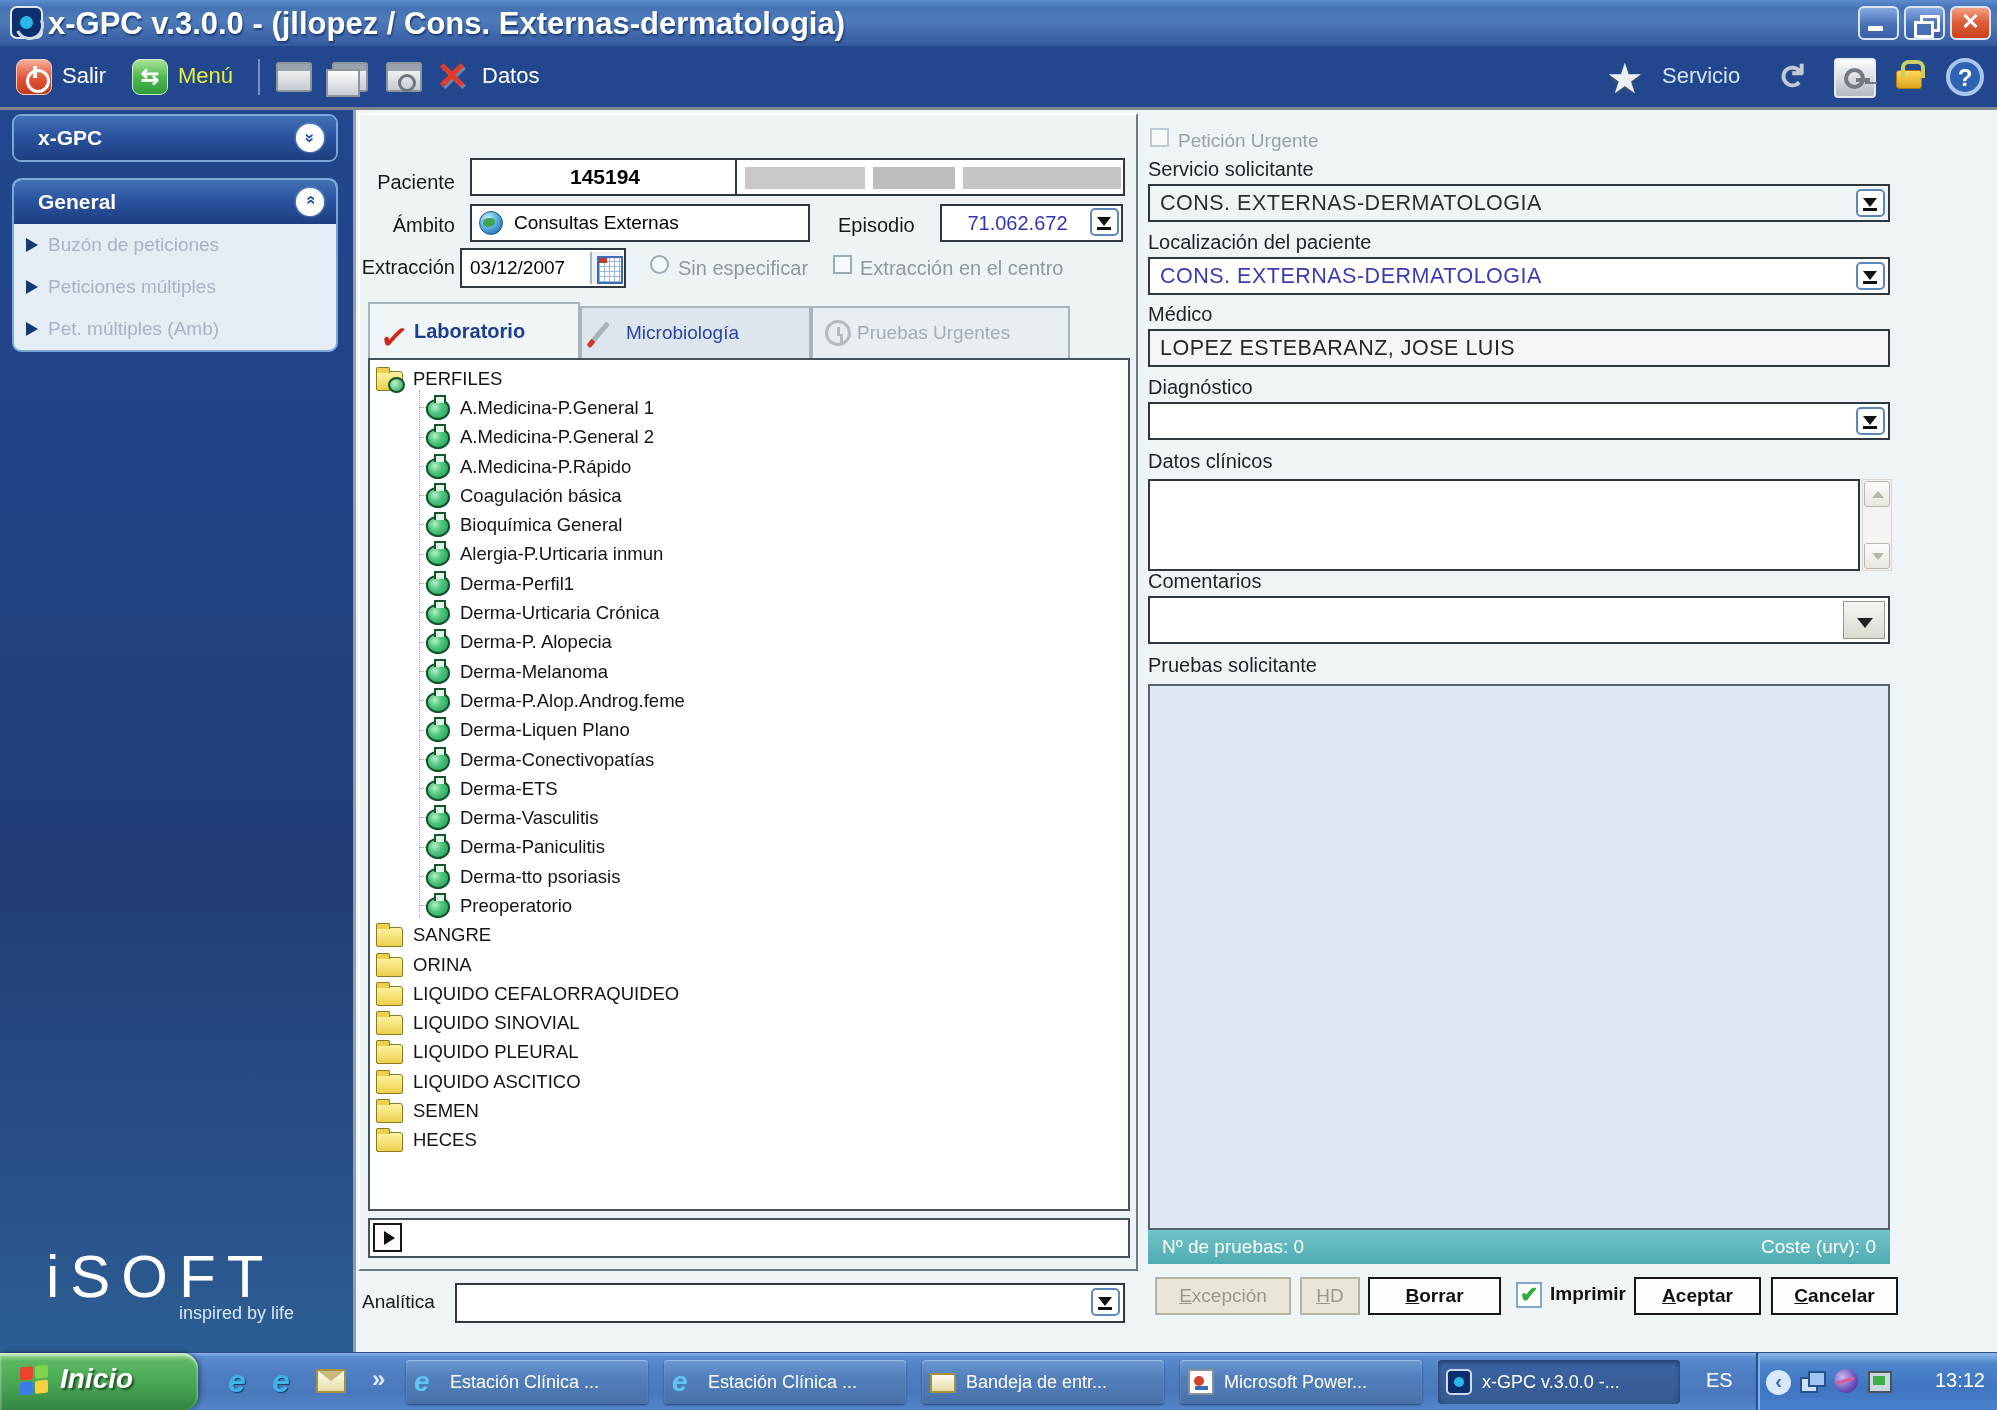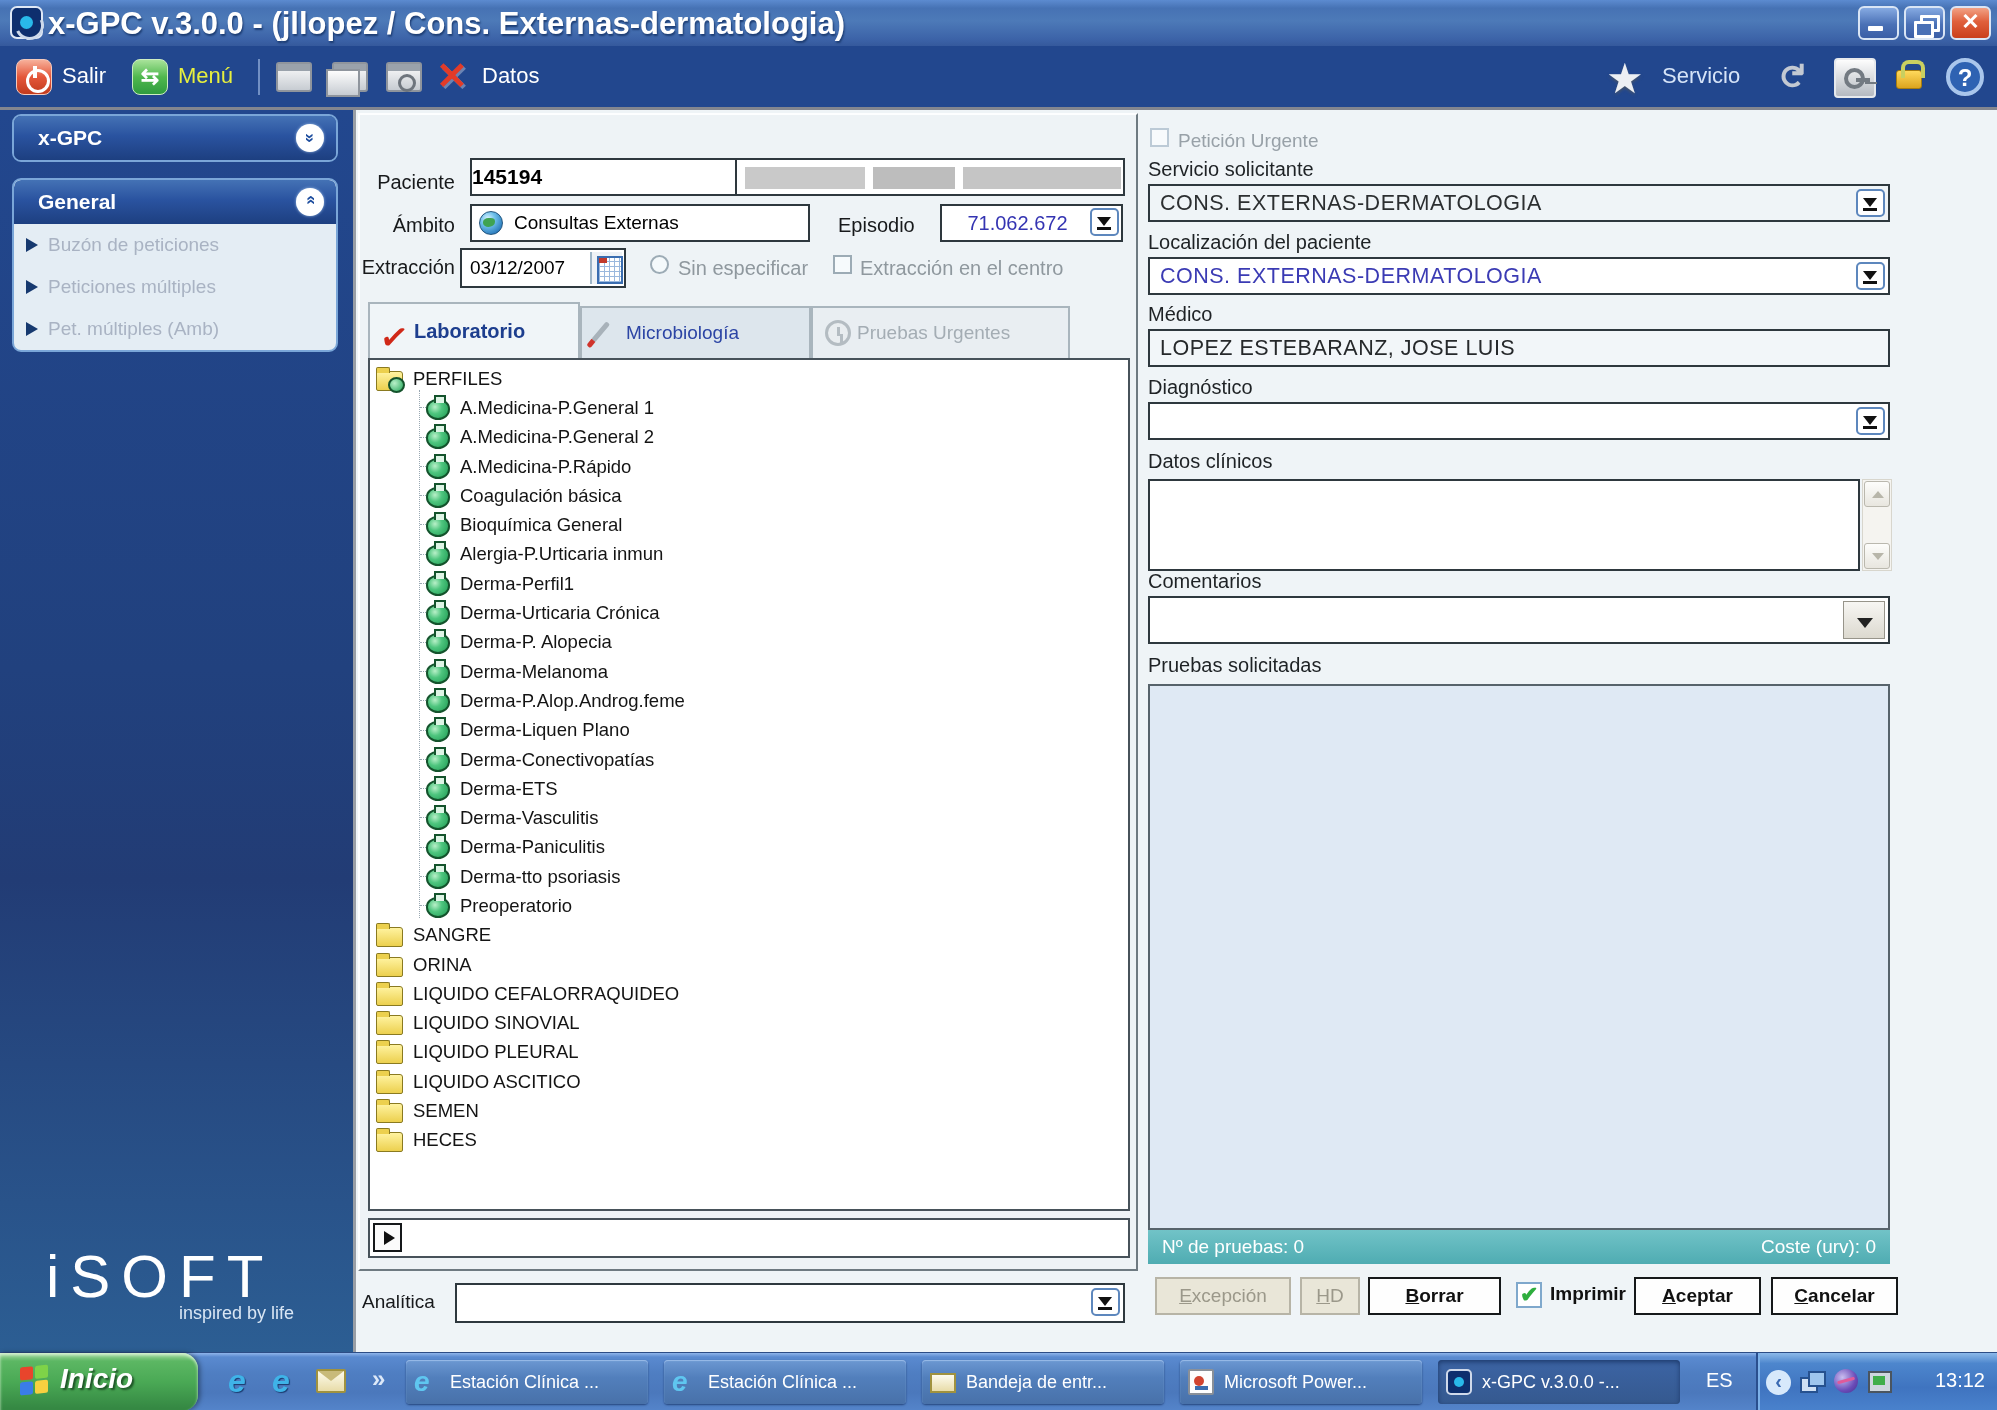--- a/index.html
+++ b/index.html
@@ -57,21 +57,21 @@
 #isoft .logo{font-size:60px;font-weight:normal;letter-spacing:11px}
 #isoft .tagline{font-size:18px;color:#d9e6f4;text-align:right;margin-top:-8px;width:248px}
 
 #center{position:absolute;left:358px;top:113px;width:780px;height:1158px;background:#eef3f6;border:2px solid;border-color:#fdfeff #6e7a81 #6e7a81 #fdfeff}
 #form-header{position:absolute;left:0;top:0;width:776px;height:33px;background:linear-gradient(180deg,#79c6c7 0%,#48a3a9 100%);color:#fff;font-size:25px;font-weight:bold;text-align:center;line-height:32px}
 #hdr-icon1{position:absolute;right:34px;top:5px;width:17px;height:17px;background:linear-gradient(135deg,#e8cba0,#b98a52);border-radius:3px;transform:rotate(18deg)}
 #hdr-icon2{position:absolute;right:22px;top:11px;width:15px;height:16px;background:linear-gradient(135deg,#f0b0e8,#a85ccc);border-radius:3px;transform:rotate(-12deg)}
 .lbl{position:absolute;font-size:20px;color:#17191b}
 .rt{width:95px;text-align:right}
 .field{position:absolute;background:#fff;border:2px solid #2e383e}
-#f-paciente{left:110px;top:43px;width:270px;height:38px;font-size:21px;font-weight:bold;text-align:left;line-height:34px}
+#f-paciente{left:110px;top:43px;width:270px;height:38px;font-size:21px;font-weight:bold;text-align:center;line-height:34px}
 #f-pacname{left:375px;top:43px;width:390px;height:38px}
 .redact{position:absolute;top:7px;height:22px}
 #f-ambito{left:110px;top:89px;width:340px;height:38px;font-size:19px;line-height:34px;padding-left:42px}
 #globe{position:absolute;left:7px;top:5px;width:24px;height:24px;border-radius:50%;background:radial-gradient(circle at 35% 30%,#d8f2ff 0%,#6ec0ea 35%,#2f7fc0 75%,#1b5a94 100%);border:1px solid #24567e}
 #globe::after{content:"";position:absolute;left:3px;top:6px;width:12px;height:9px;background:#3fa352;border-radius:50% 40% 60% 50%}
 #f-episodio{left:580px;top:89px;width:183px;height:38px;color:#3434b2;font-size:20px;text-align:center;line-height:34px;padding-right:28px}
 .dd-btn{position:absolute;right:3px;top:3px;width:29px;height:28px;background:#fff;border:2px solid #5d87bd;border-radius:5px}
 .dd-btn::before{content:"";position:absolute;left:5px;top:7px;border-left:7px solid transparent;border-right:7px solid transparent;border-top:9px solid #111}
 .dd-btn::after{content:"";position:absolute;left:5px;bottom:4px;width:14px;height:3px;background:#111}
 #f-extraccion{left:100px;top:133px;width:166px;height:40px;font-size:19px;line-height:36px;padding-left:8px}
@@ -431,21 +431,21 @@
   <div id="sb-datos">
     <div class="sb-btn up"></div>
     <div class="sb-btn down"></div>
   </div>
 
   <div class="rlbl" style="top:570px">Comentarios</div>
   <div id="combo-comentarios" class="rfield"><span></span>
     <div id="combo-btn"></div>
   </div>
 
-  <div class="rlbl" style="top:654px">Pruebas solicitadas</div>
+  <div class="rlbl" style="top:654px">Pruebas solicitante</div>
   <div id="pruebas-list"></div>
   <div id="teal-bar">
     <span id="teal-left">Nº de pruebas: 0</span>
     <span id="teal-right">Coste (urv): 0</span>
   </div>
 
   <div id="btn-excepcion" class="btn disabled">Excepción</div>
   <div id="btn-hd" class="btn disabled">HD</div>
   <div id="btn-borrar" class="btn">Borrar</div>
   <div id="cb-imprimir"></div>

